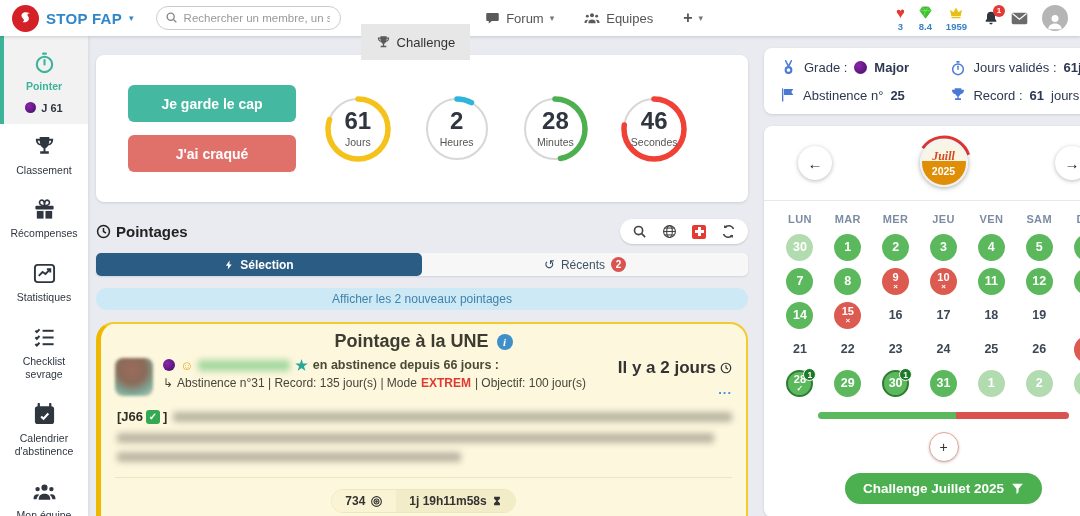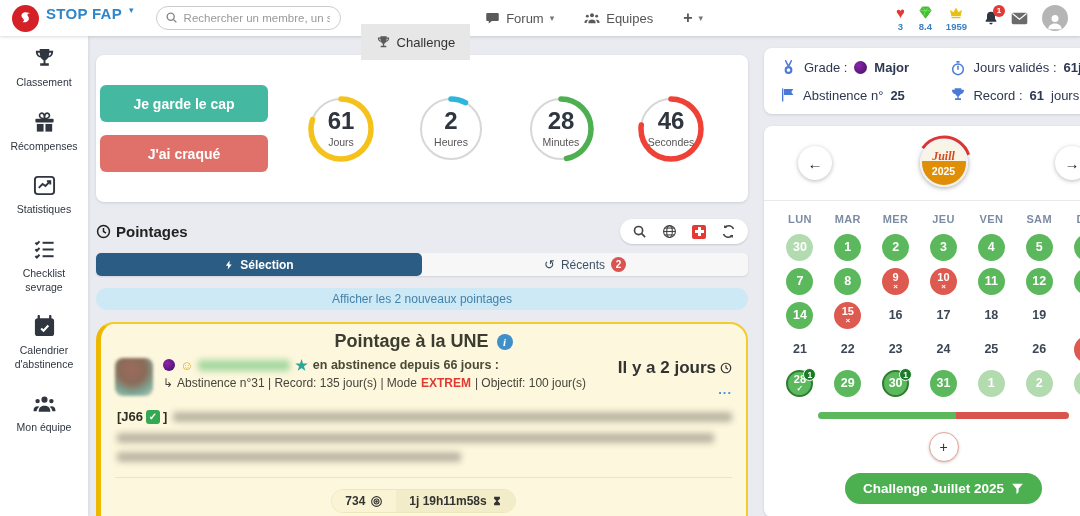--- a/index.html
+++ b/index.html
@@ -3,21 +3,21 @@
 <meta charset="utf-8">
 <style>
   * { margin:0; padding:0; box-sizing:border-box; }
   body { width:1080px; height:516px; overflow:hidden; background:#e9ebf1;
          font-family:"Liberation Sans", sans-serif; position:relative; }
   svg { display:block; }
 
   
   .hdr { position:absolute; top:0; left:0; right:0; height:36px; background:#fff;
          display:flex; align-items:center; padding:0 12px; box-shadow:0 1px 3px rgba(0,0,0,.15); z-index:9; }
-  .brandgrp { display:flex; gap:7px; }
+  .brandgrp { display:flex; align-items:center; gap:7px; }
   .logo { width:27px; height:27px; border-radius:50%; background:#d42127; display:flex; align-items:center; justify-content:center; }
   .brand { font-size:15px; font-weight:bold; color:#2f86c9; letter-spacing:.3px; }
   .caret { color:#2f86c9; font-size:9px; }
   .searchwrap { position:relative; margin-left:22px; }
   .searchwrap input { width:185px; height:24px; border:1px solid #ccc; border-radius:13px;
       padding:0 10px 0 27px; font-size:11.5px; color:#444; font-family:inherit; outline:none; }
   .searchwrap input::placeholder { color:#999; }
   .searchic { position:absolute; left:9px; top:5px; color:#888; }
   .hnav { display:flex; align-items:center; height:36px; margin-left:20px; }
   .hnavitem { display:flex; align-items:center; gap:6px; padding:0 15px; height:36px; font-size:13px; color:#555; cursor:pointer; }
@@ -42,21 +42,21 @@
   .sbi svg { width:23px; height:23px; }
   .sbi .lbl { font-size:10.5px; margin-top:6px; text-align:center; line-height:1.3; }
   .sbi.active { background:#f2f2f2; border-left-color:#3db39a; color:#3db39a; padding-top:15px; }
   .sbi.active .lbl { color:#3db39a; font-weight:bold; }
   .sbsub { display:flex; align-items:center; gap:5px; margin-top:8px; color:#2f3640; font-size:11px; font-weight:bold; }
   .pdot { width:11px; height:11px; border-radius:50%; background:radial-gradient(circle at 35% 35%, #8e24aa, #3e1066); }
 
   
   .main { position:absolute; left:96px; top:36px; width:652px; padding-top:19px; }
   .card { background:#fff; border-radius:8px; box-shadow:0 1px 3px rgba(0,0,0,.12); }
-  .card1 { display:flex; align-items:center; padding:14px 4px; height:147px; }
+  .card1 { display:flex; align-items:center; padding:14px 32px; height:147px; }
   .btncol { display:flex; flex-direction:column; gap:13px; width:168px; }
   .btn { height:37px; border:none; border-radius:6px; color:#fff; font-weight:bold; font-size:14px; font-family:inherit; cursor:pointer; }
   .btn.keep { background:#45b8a1; }
   .btn.crack { background:#e0706a; }
   .rings { flex:1; display:flex; justify-content:space-evenly; align-items:center; }
   .counter { position:relative; width:74px; height:74px; }
   .ringwrap { position:absolute; inset:0; }
   .ctext { position:absolute; inset:0; display:flex; flex-direction:column; align-items:center; justify-content:center; }
   .cnum { font-size:24px; font-weight:bold; color:#2f3640; line-height:1; }
   .clab { font-size:10.5px; color:#555; margin-top:3px; }
@@ -257,20 +257,32 @@
   </span>
   <div class="avatar">
     <svg width="20" height="20" viewBox="0 0 24 24" fill="#fff">
         <circle cx="12" cy="9" r="4.2"></circle>
         <path d="M4 22c0-4.4 3.6-7 8-7s8 2.6 8 7H4z"></path>
       </svg>
   </div>
 </div>
 
 <div class="sb">
+  <div class="sbi active">
+    <svg viewBox="0 0 24 24" fill="none" stroke="currentColor" stroke-width="2.2">
+        <rect x="9.5" y="1.5" width="5" height="2.5" rx="1" fill="currentColor" stroke="none"></rect>
+        <circle cx="12" cy="14" r="8"></circle>
+        <line x1="12" y1="14" x2="12" y2="9.5" stroke-linecap="round"></line>
+      </svg>
+    <span class="lbl">Pointer</span>
+    <div class="sbsub">
+      <span class="pdot"></span>
+      <span>J 61</span>
+    </div>
+  </div>
   <div class="sbi">
     <svg viewBox="0 0 24 24" fill="currentColor">
         <path d="M7 2h10v2h4v1c0 3.5-2.3 5.6-5.1 6-.8 1.5-1.9 2.5-2.9 2.8V17h3.5v2.5h-9V17H11v-3.2c-1-.3-2.1-1.3-2.9-2.8C5.3 10.6 3 8.5 3 5V4h4V2zM5 6c.2 1.7 1.2 2.9 2.6 3.4C7.2 8.3 7 7.2 7 6H5zm14 0h-2c0 1.2-.2 2.3-.6 3.4C17.8 8.9 18.8 7.7 19 6z"></path>
       </svg>
     <span class="lbl">Classement</span>
   </div>
   <div class="sbi">
     <svg viewBox="0 0 24 24" fill="currentColor">
         <rect x="2.5" y="8" width="19" height="4" rx="1"></rect>
         <rect x="4" y="13.5" width="7" height="8"></rect>

